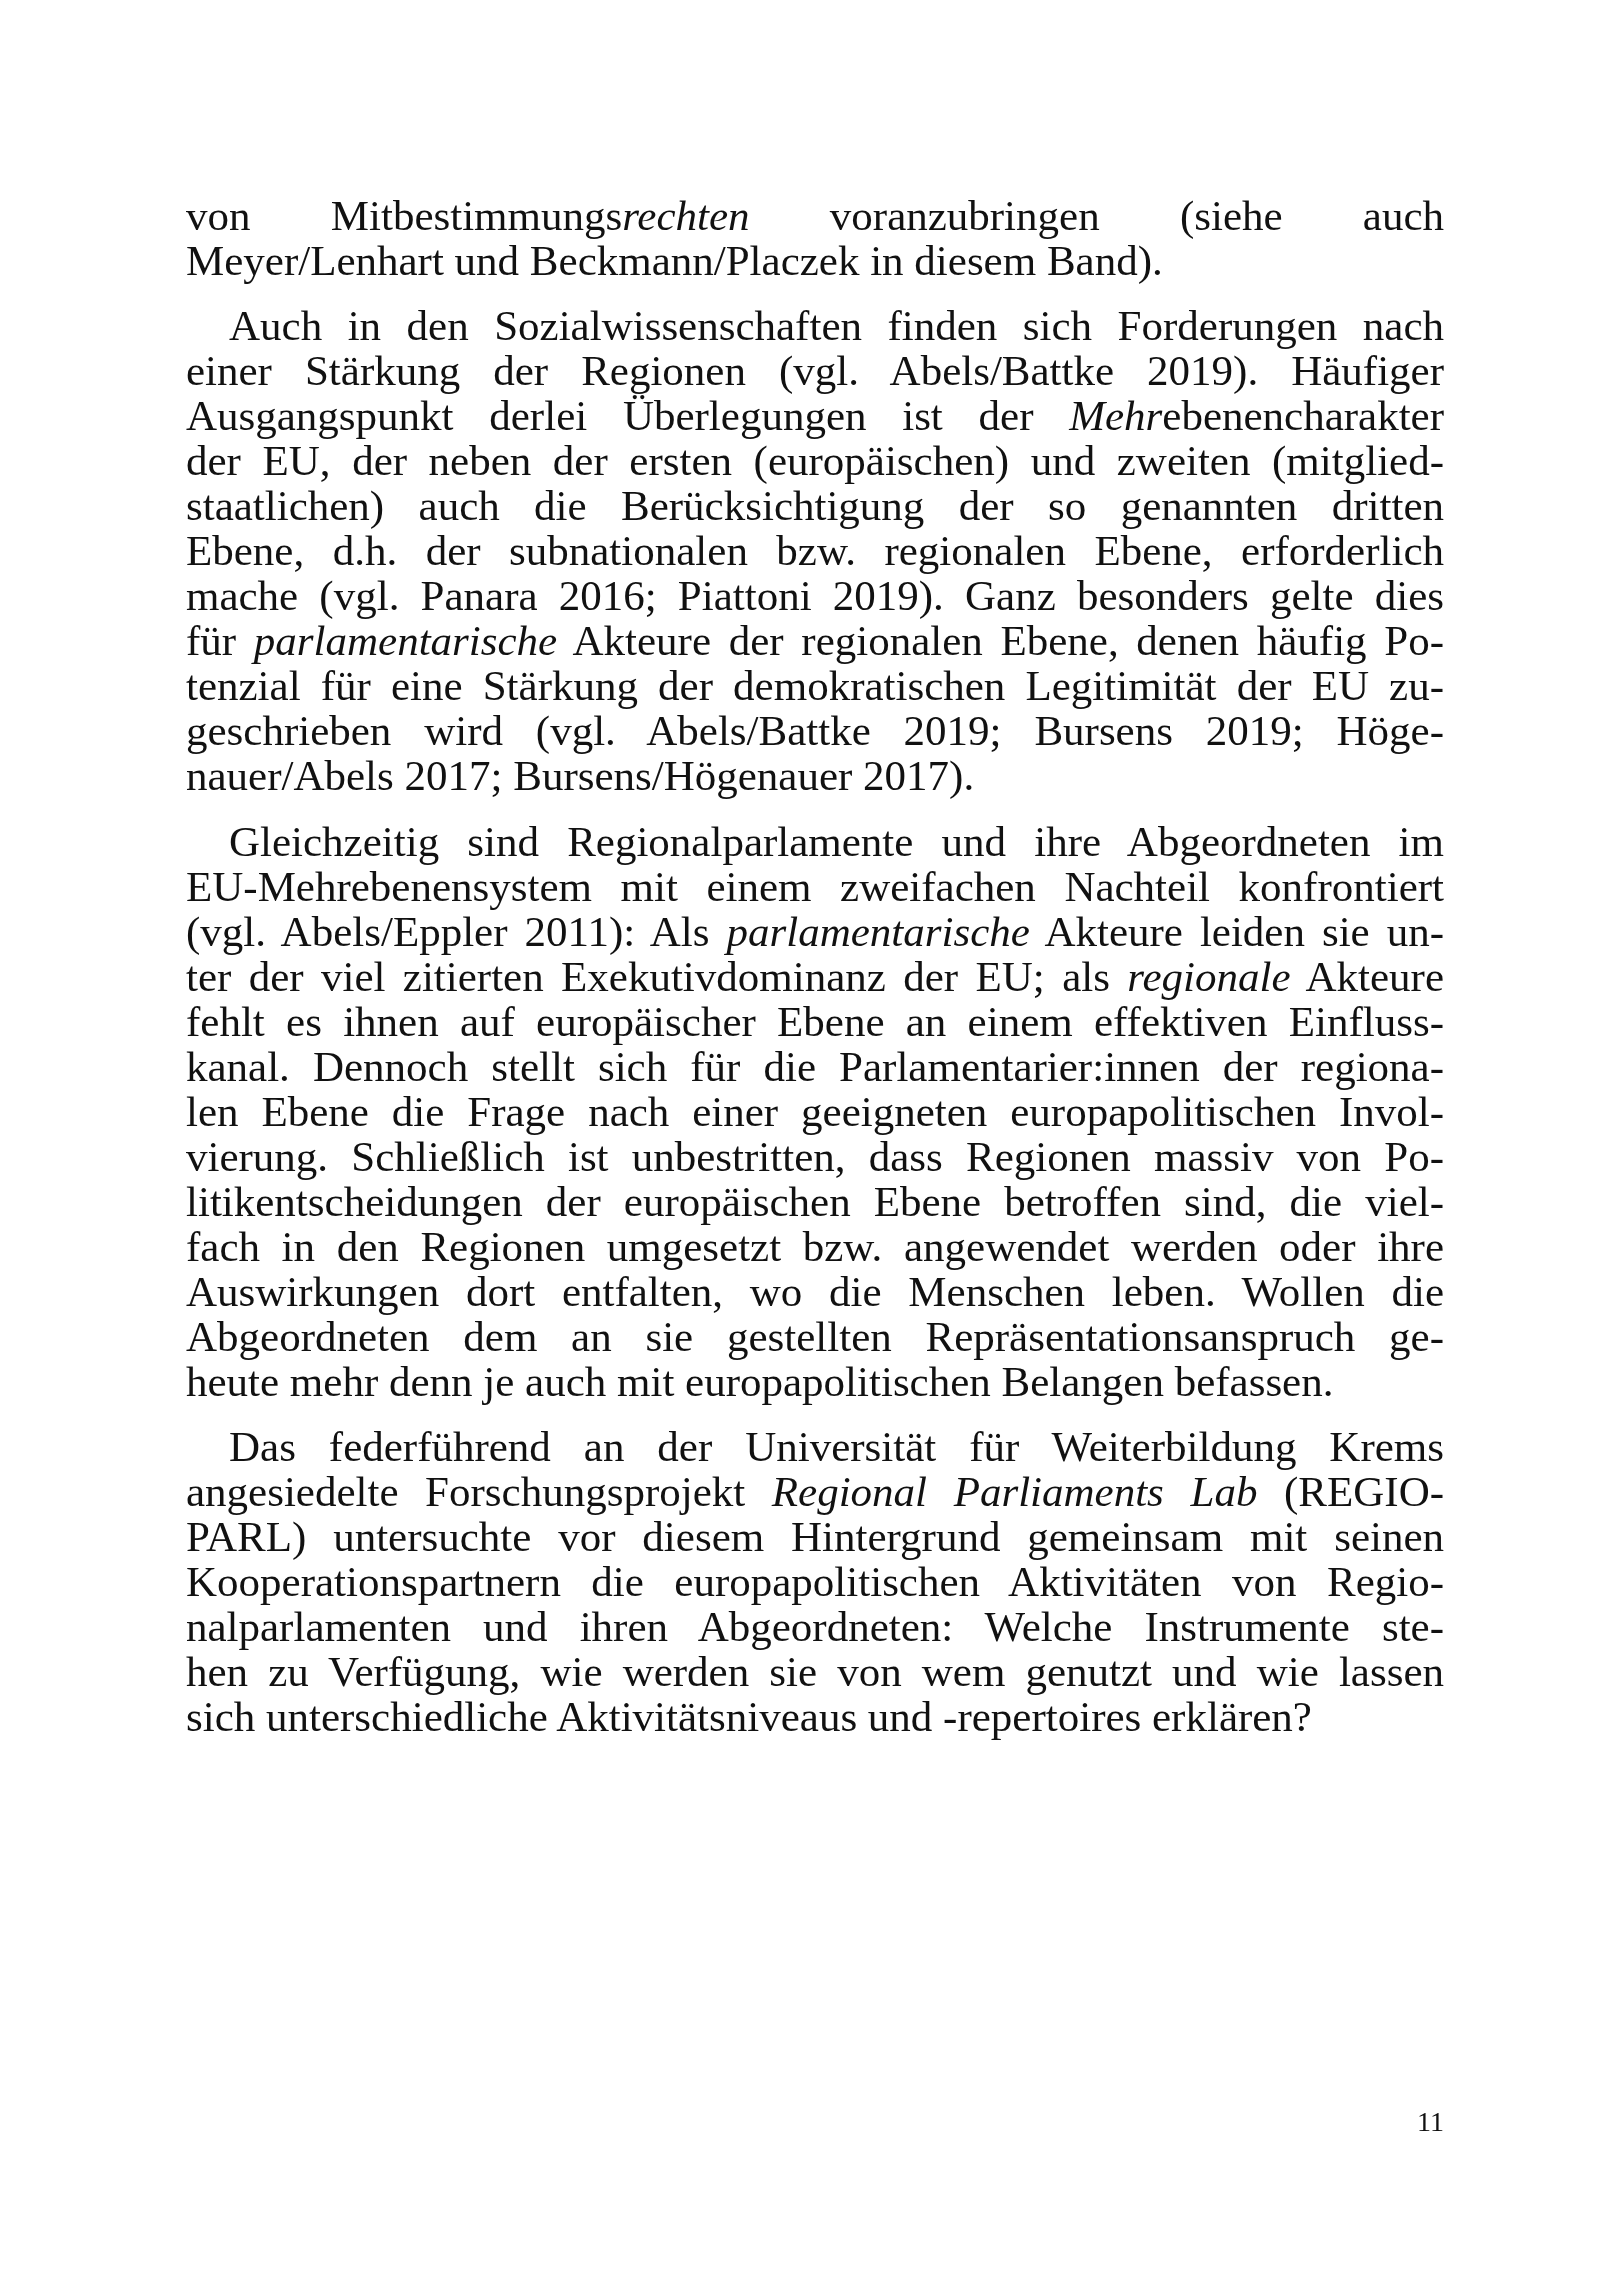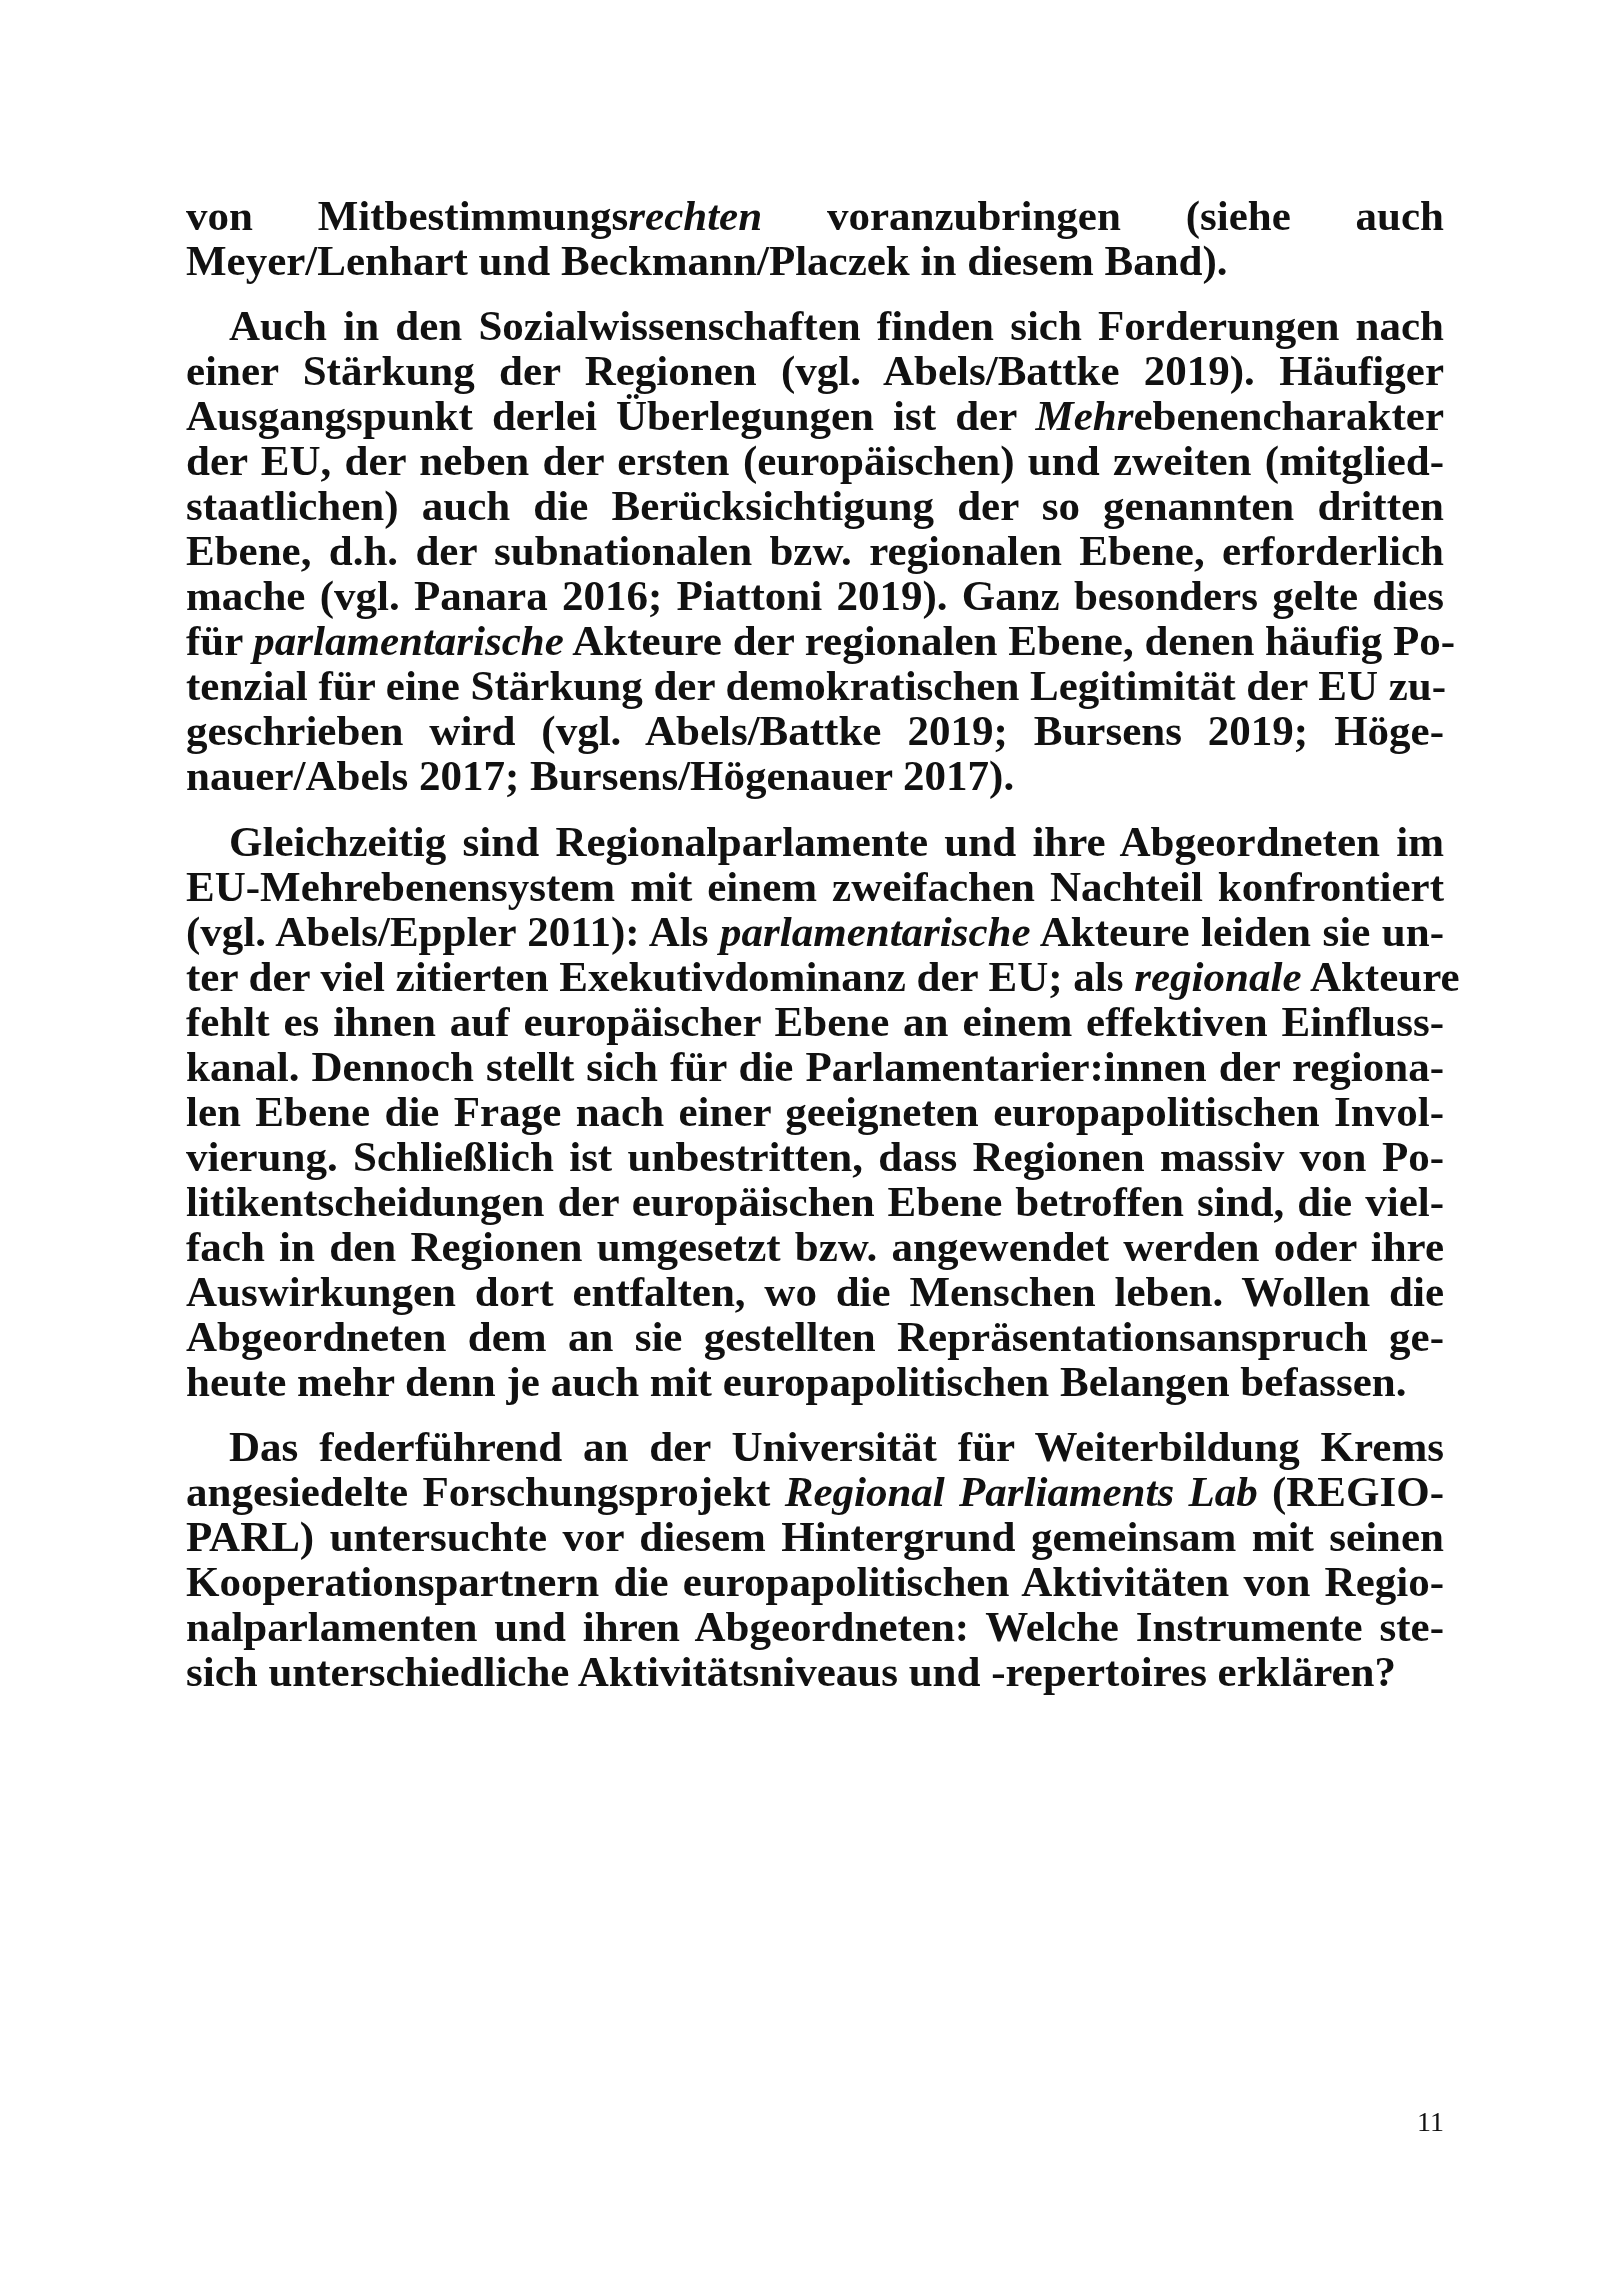--- a/index.html
+++ b/index.html
@@ -24,21 +24,21 @@
   i { font-style: italic; }
   .page-number {
     position: absolute; top: 2103px; right: 173px;
     font-size: 28px; line-height: 37px;
   }
 </style>
 </head>
 <body>
 
 <div class="page">
-  <div class="text-block" id="text-block" style="top:193px;font-weight:bold;">
+  <div class="text-block" id="text-block" style="top:193px;">
       <div class="para">
         <span class="line"><span>von Mitbestimmungs</span><i>rechten</i><span> voranzubringen (siehe auch</span></span>
         <span class="line last"><span>Meyer/Lenhart und Beckmann/Placzek in diesem Band).</span></span>
       </div>
       <div class="para">
         <span class="line indent"><span>Auch in den Sozialwissenschaften finden sich Forderungen nach</span></span>
         <span class="line"><span>einer Stärkung der Regionen (vgl. Abels/Battke 2019). Häufiger</span></span>
         <span class="line"><span>Ausgangspunkt derlei Überlegungen ist der </span><i>Mehr</i><span>ebenencharakter</span></span>
         <span class="line"><span>der EU, der neben der ersten (europäischen) und zweiten (mitglied-</span></span>
         <span class="line"><span>staatlichen) auch die Berücksichtigung der so genannten dritten</span></span>
@@ -63,18 +63,19 @@
         <span class="line"><span>Auswirkungen dort entfalten, wo die Menschen leben. Wollen die</span></span>
         <span class="line"><span>Abgeordneten dem an sie gestellten Repräsentationsanspruch ge-</span></span>
         <span class="line last"><span>heute mehr denn je auch mit europapolitischen Belangen befassen.</span></span>
       </div>
       <div class="para">
         <span class="line indent"><span>Das federführend an der Universität für Weiterbildung Krems</span></span>
         <span class="line"><span>angesiedelte Forschungsprojekt </span><i>Regional Parliaments Lab</i><span> (REGIO-</span></span>
         <span class="line"><span>PARL) untersuchte vor diesem Hintergrund gemeinsam mit seinen</span></span>
         <span class="line"><span>Kooperationspartnern die europapolitischen Aktivitäten von Regio-</span></span>
         <span class="line"><span>nalparlamenten und ihren Abgeordneten: Welche Instrumente ste-</span></span>
+        <span class="line"><span>hen zu Verfügung, wie werden sie von wem genutzt und wie lassen</span></span>
         <span class="line last"><span>sich unterschiedliche Aktivitätsniveaus und -repertoires erklären?</span></span>
       </div>
     </div>
   <div class="page-number">11</div>
 </div>
 
 
 </body></html>

